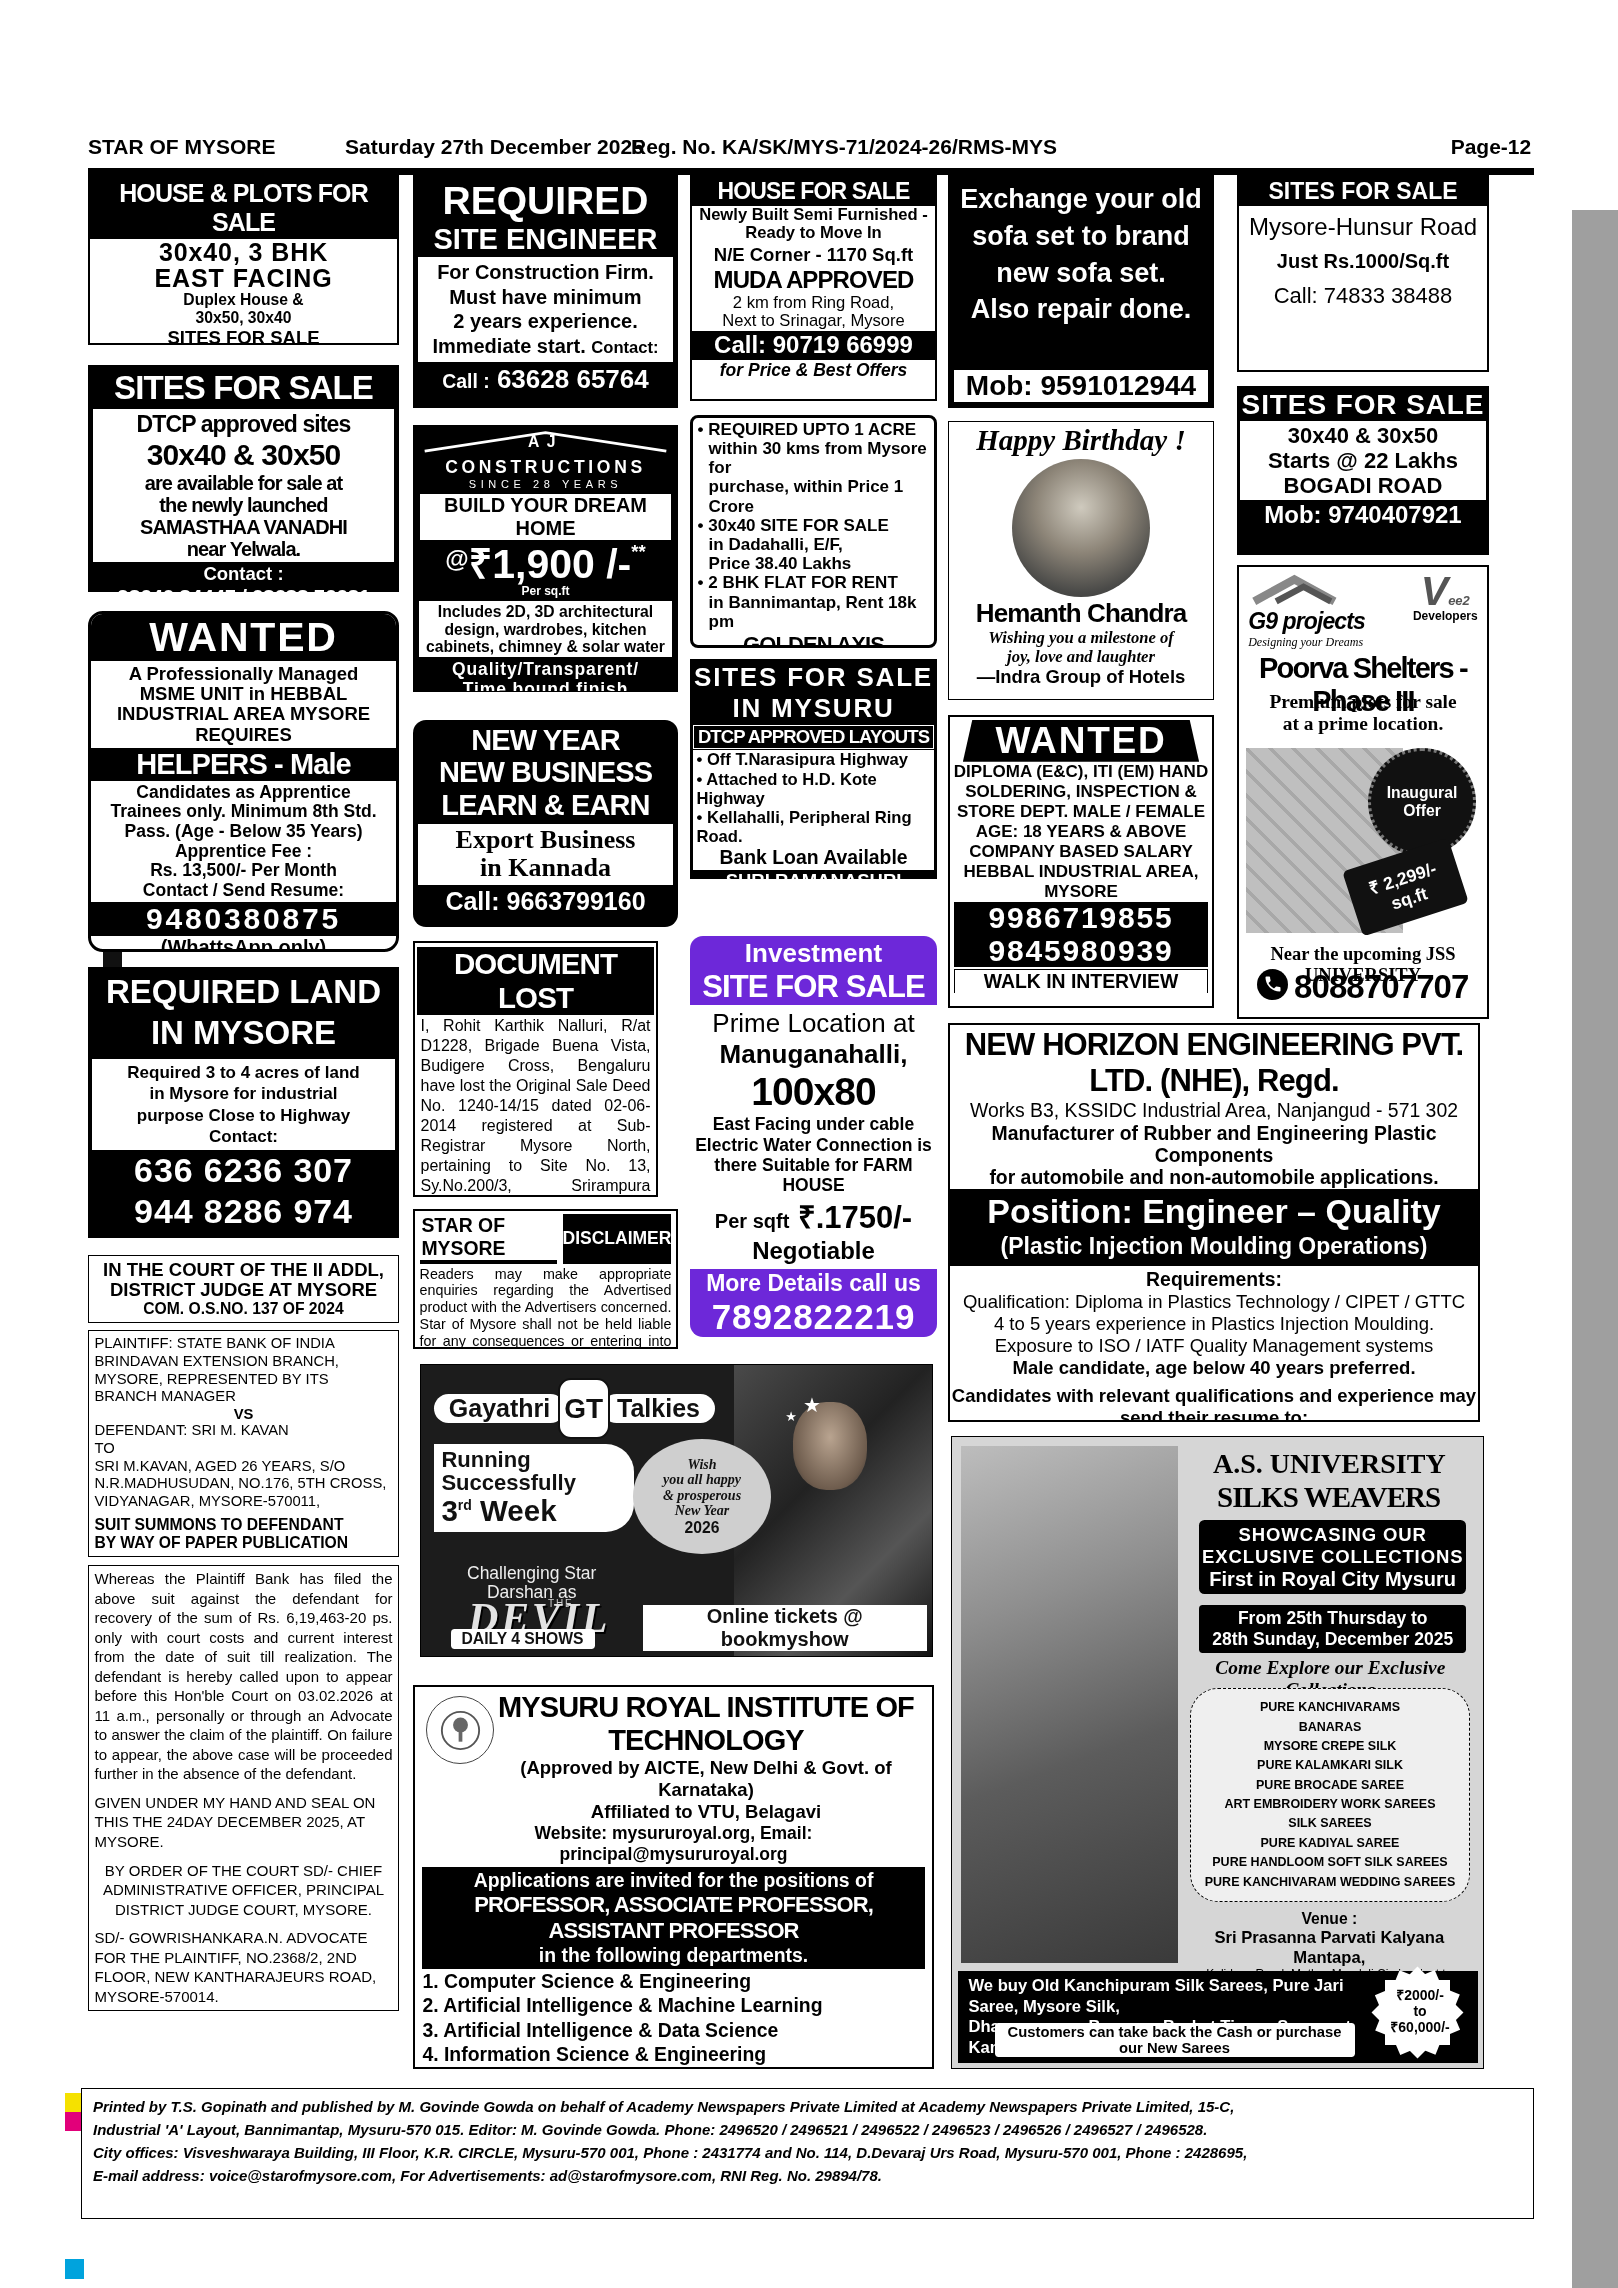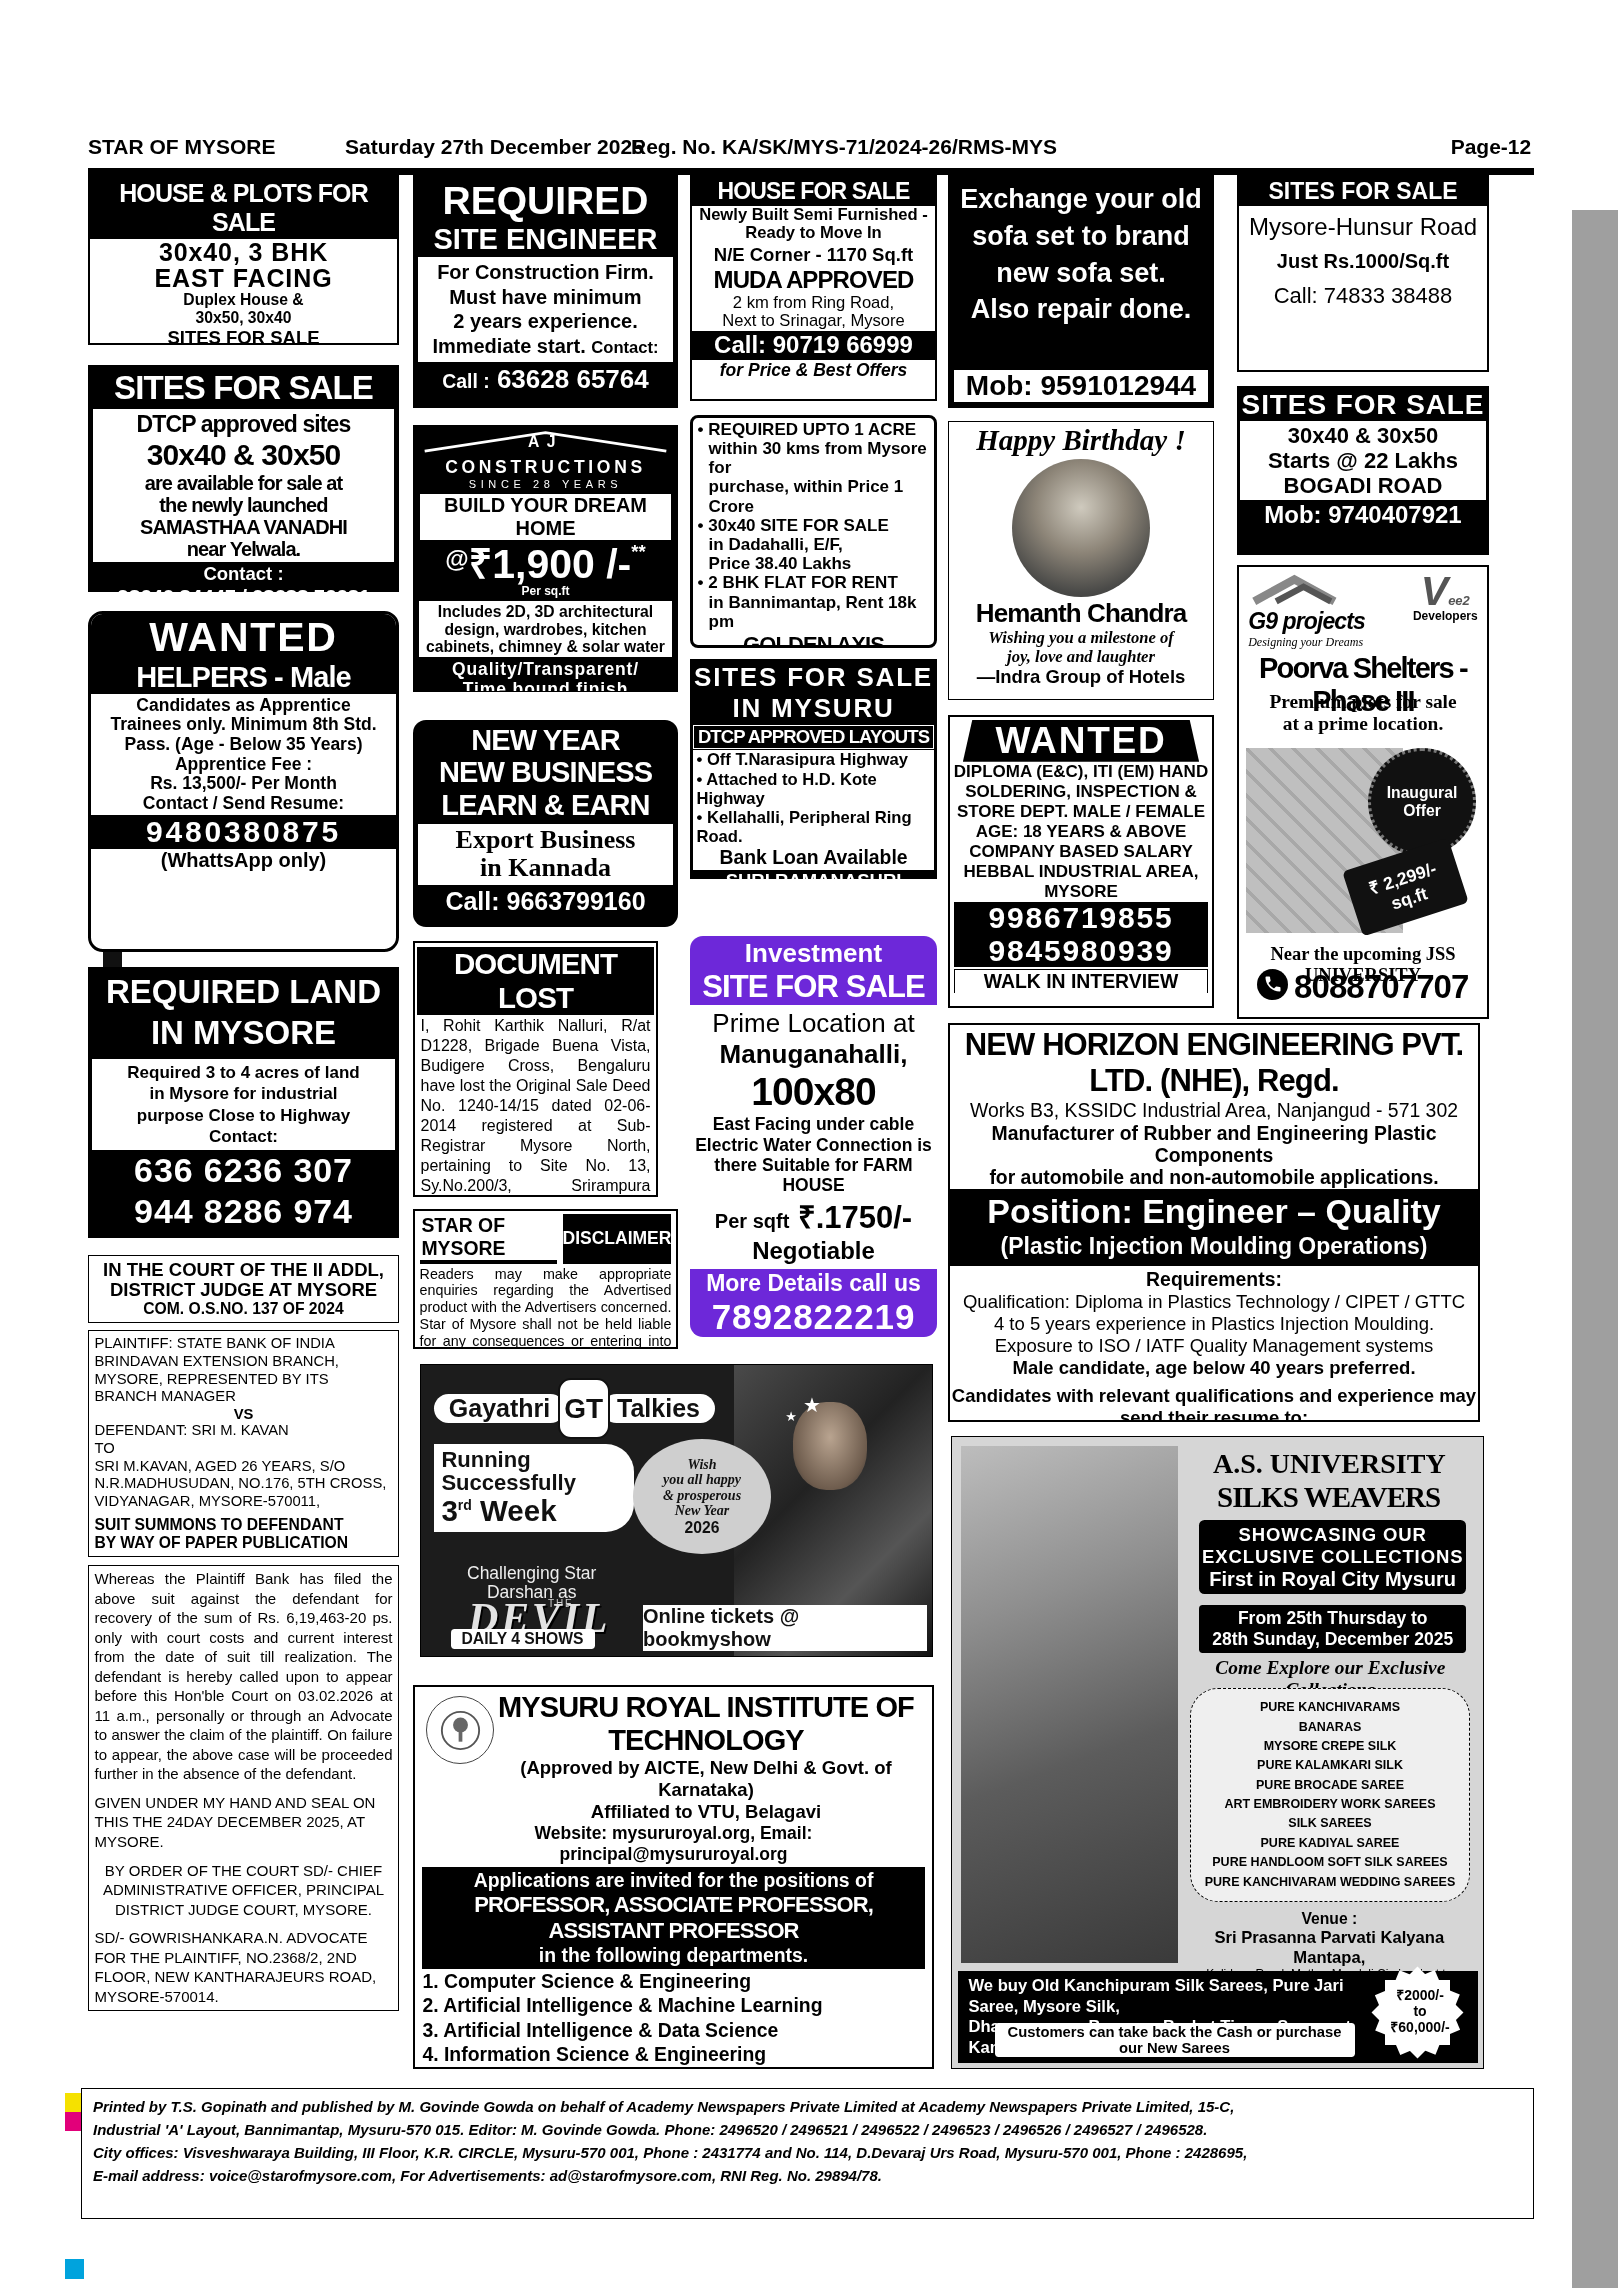--- a/index.html
+++ b/index.html
@@ -98,21 +98,21 @@
   #ad-gayathri .run{position:absolute;left:13px;top:79px;width:185px;background:#fff;color:#111;border-radius:0 28px 28px 0;padding:3.7px 7.4px;}
   #ad-gayathri .run .r{font-size:22px;font-weight:700;line-height:1.05;}
   #ad-gayathri .run .wk{font-size:29.5px;font-weight:700;}
   #ad-gayathri .run sup{font-size:14px;}
   #ad-gayathri .wish{position:absolute;left:212px;top:74px;width:138px;height:115px;border-radius:50%;background:#cfcfcf;color:#111;display:flex;flex-direction:column;justify-content:center;text-align:center;font-family:"Liberation Serif",serif;font-style:italic;font-weight:700;font-size:14px;line-height:1.1;}
   #ad-gayathri .wish .yr{font-style:normal;font-family:"Liberation Sans",sans-serif;font-size:15.7px;}
   #ad-gayathri .chal{position:absolute;left:46px;top:199px;color:#eee;font-size:17.5px;text-align:center;line-height:1.1;}
   #ad-gayathri .devil{position:absolute;left:16.6px;top:229px;width:203px;text-align:center;color:#e2e2e2;font-family:"Liberation Serif",serif;font-weight:700;font-size:42px;letter-spacing:2.8px;text-shadow:1.8px 1.8px 0 #000;font-style:italic;}
   #ad-gayathri .the{position:absolute;left:127px;top:233px;color:#cfcfcf;font-size:10px;letter-spacing:1.8px;}
   #ad-gayathri .shows{position:absolute;left:29.5px;bottom:7.4px;background:#fff;color:#111;font-weight:700;font-size:15.7px;padding:0.9px 11px;border-radius:3.7px;}
-  #ad-gayathri .tix{position:absolute;left:222px;bottom:5.5px;right:5.5px;background:#fff;color:#111;font-weight:700;font-size:20px;text-align:left;padding:0 0;}
+  #ad-gayathri .tix{position:absolute;left:222px;bottom:5.5px;right:5.5px;background:#fff;color:#111;font-weight:700;font-size:20px;text-align:center;padding:0 0;}
   #ad-mrit{left:413px;top:1685px;width:521px;height:384px;border-width:2.8px;padding:3.7px 7.4px;}
   #ad-mrit .logo{position:absolute;left:11px;top:9.2px;width:66px;height:66px;border:1.8px solid #444;border-radius:50%;display:flex;align-items:center;justify-content:center;}
   #ad-mrit .name{font-size:29px;letter-spacing:-0.9px;text-align:center;margin-left:65px;}
   #ad-mrit .ap{font-size:18.5px;font-weight:700;text-align:center;margin-left:65px;}
   #ad-mrit .web{font-size:17.5px;font-weight:700;text-align:center;}
   #ad-mrit .posbox{background:#000;color:#fff;text-align:center;margin-top:2.8px;padding:1.8px 0;}
   #ad-mrit .posbox .p1{font-size:19.4px;font-weight:700;}
   #ad-mrit .posbox .p2{font-size:22px;font-weight:700;letter-spacing:-0.9px;}
   #ad-mrit .dep{font-size:19.4px;font-weight:700;line-height:1.25;}
   
@@ -282,20 +282,26 @@
       <div class="t3">the newly launched</div>
       <div class="t3">SAMASTHAA VANADHI</div>
       <div class="t3">near Yelwala.</div>
     </div>
     <div class="c b ct">Contact :</div>
     <div class="c b ph">93640 34445 / 63633 56621</div>
   </div>
 
   <div class="ad" id="ad-wanted-helpers">
     <div class="bar k hd">WANTED</div>
+    <div class="c intro">
+      <div>A Professionally Managed</div>
+      <div>MSME UNIT in HEBBAL</div>
+      <div>INDUSTRIAL AREA MYSORE</div>
+      <div>REQUIRES</div>
+    </div>
     <div class="bar k sub">HELPERS - Male</div>
     <div class="c body">
       <div>Candidates as Apprentice</div>
       <div>Trainees only. Minimum 8th Std.</div>
       <div>Pass. (Age - Below 35 Years)</div>
       <div>Apprentice Fee :</div>
       <div>Rs. 13,500/- Per Month</div>
       <div>Contact / Send Resume:</div>
     </div>
     <div class="bar k ph">9480380875</div>

